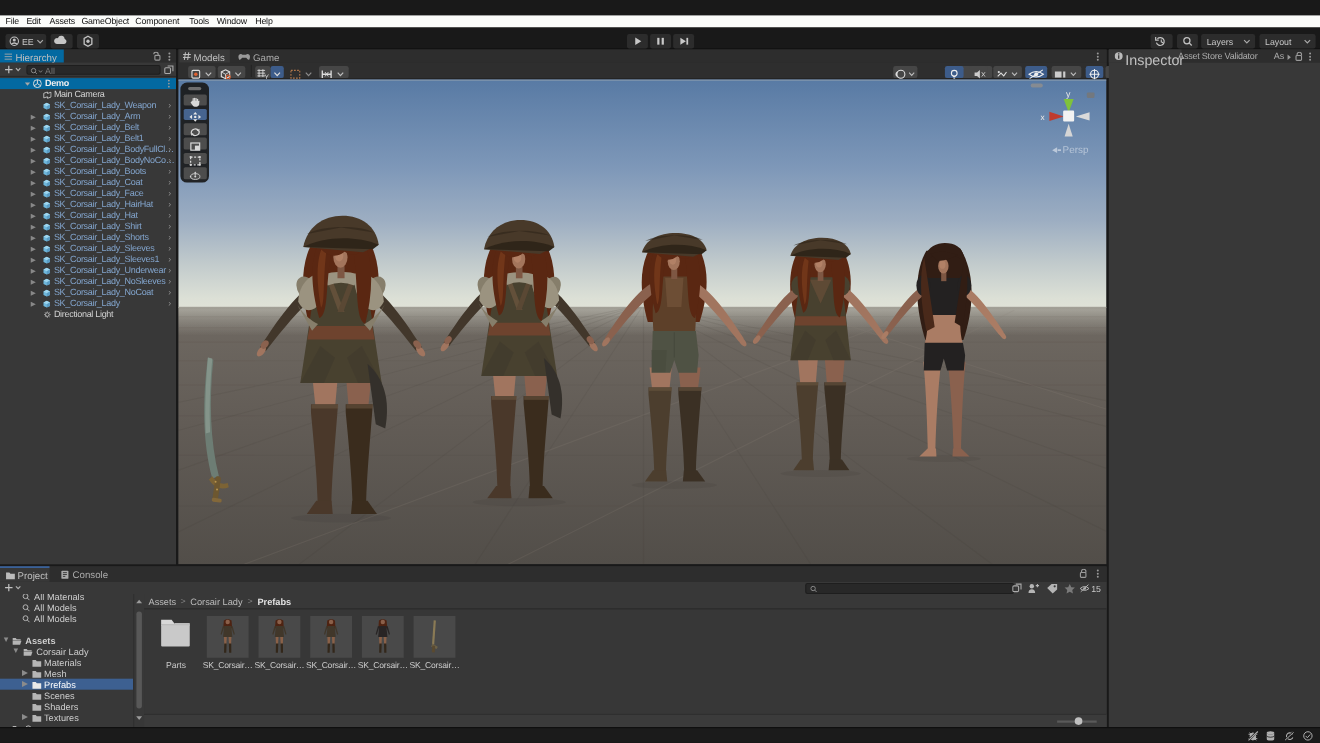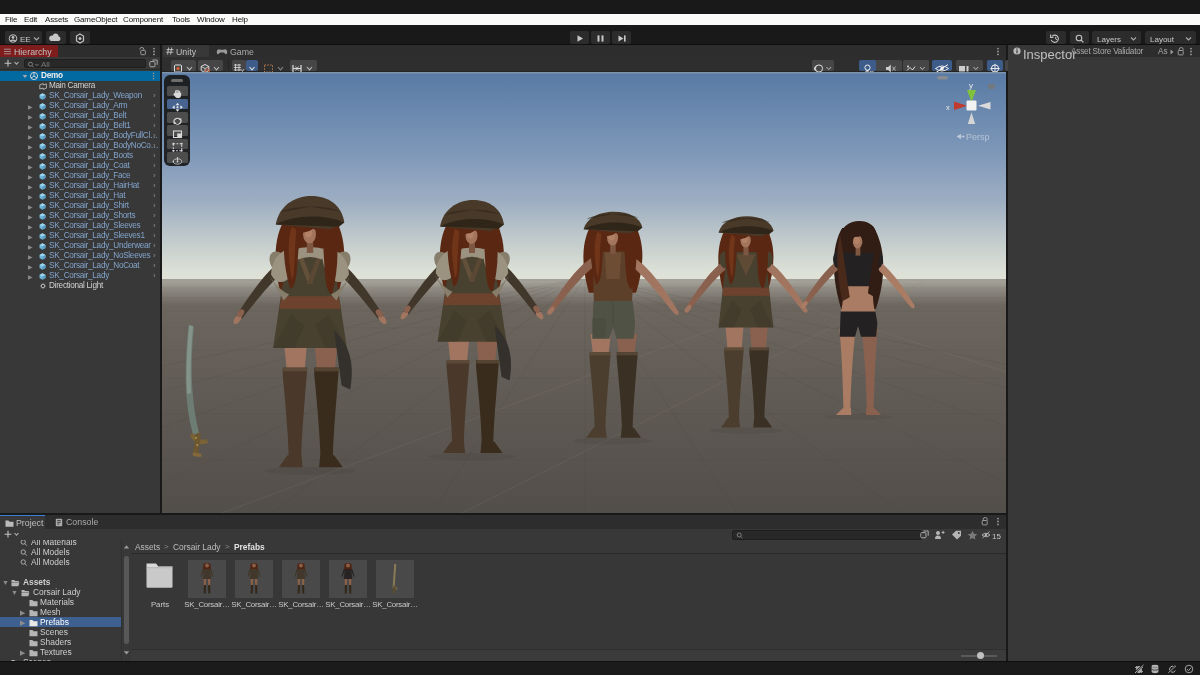--- a/index.html
+++ b/index.html
@@ -18,21 +18,21 @@
 
   
   #toolbar { left:0; top:25px; width:1200px; height:20px; background:#191919; border-bottom:1px solid #0f0f0f; }
   .tbtn { position:absolute; top:6px; height:13px; background:#2c2c2c; border-radius:2px; color:#c8c8c8; }
   .tab-active { background:#383838; color:#cfcfcf; }
   .paneltext { color:#c0c0c0; font-size:9px; }
 
   
   #hierarchy { left:0; top:45px; width:160px; height:468px; background:#383838; }
   #hier-tabbar { left:0; top:0; width:160px; height:12px; background:#2d2d2d; }
-  #hier-tab { left:0; top:0; width:58px; height:12px; background:#7f1d1d; }
+  #hier-tab { left:0; top:0; width:58px; height:12px; background:#0369a1; }
   #hier-toolbar { left:0; top:12px; width:160px; height:13px; background:#383838; border-bottom:1px solid #2a2a2a; }
   .hrow { position:absolute; left:0; width:160px; height:10px; font-size:8.2px; line-height:10px; color:#d2d2d2; white-space:nowrap; }
   .hrow .nm { position:absolute; left:49px; top:0; letter-spacing:-0.28px;}
   .pf { color:#82a4cc; }
   .chev { position:absolute; left:153px; top:0px; color:#8e8e8e; font-size:8px; }
   .exp { position:absolute; left:28px; top:0; color:#888; font-size:6px; }
   .cube { position:absolute; left:39px; top:1.5px; width:7px; height:7px; }
 
   
   #scenewrap { left:162px; top:45px; width:844px; height:468px; background:#2d2d2d; }
@@ -395,21 +395,21 @@
       </div>
   </div>
 
   <div id="scenewrap" class="abs">
 
     <div class="abs" style="left:0;top:0;width:844px;height:12px;background:#2d2d2d;"></div>
     <div class="abs tab-active" style="left:1px;top:0;width:46px;height:12px;">
       <svg class="abs" style="left:3px;top:2px" width="8" height="8" viewBox="0 0 8 8">
         <path d="M2.6 0.5 L1.6 7.5 M5.6 0.5 L4.6 7.5 M0.5 2.6 H7.5 M0.3 5.2 H7.3" stroke="#c4c4c4" stroke-width="0.9" fill="none"></path>
       </svg>
-      <span class="abs paneltext" style="left:13px;top:1.5px;font-size:8.8px;">Unity</span>
+      <span class="abs paneltext" style="left:13px;top:1.5px;font-size:8.8px;">Models</span>
     </div>
     <div class="abs" style="left:52px;top:0;width:46px;height:12px;">
       <svg class="abs" style="left:2px;top:2.5px" width="12" height="7" viewBox="0 0 12 7">
         <path d="M1.2 5.8 C-0.5 1.5 3 0.2 4.4 1.8 L7.6 1.8 C9 0.2 12.5 1.5 10.8 5.8 C10 7.2 8.6 5.4 7.8 4.6 L4.2 4.6 C3.4 5.4 2 7.2 1.2 5.8 Z" fill="#9a9a9a"></path>
       </svg>
       <span class="abs" style="left:16px;top:1.5px;font-size:8.8px;color:#ababab;">Game</span>
     </div>
     <svg class="abs" style="left:832px;top:2px" width="8" height="9" viewBox="0 0 8 9">
       <circle cx="4" cy="1.6" r="0.9" fill="#9a9a9a"></circle>
         <circle cx="4" cy="4.5" r="0.9" fill="#9a9a9a"></circle>

